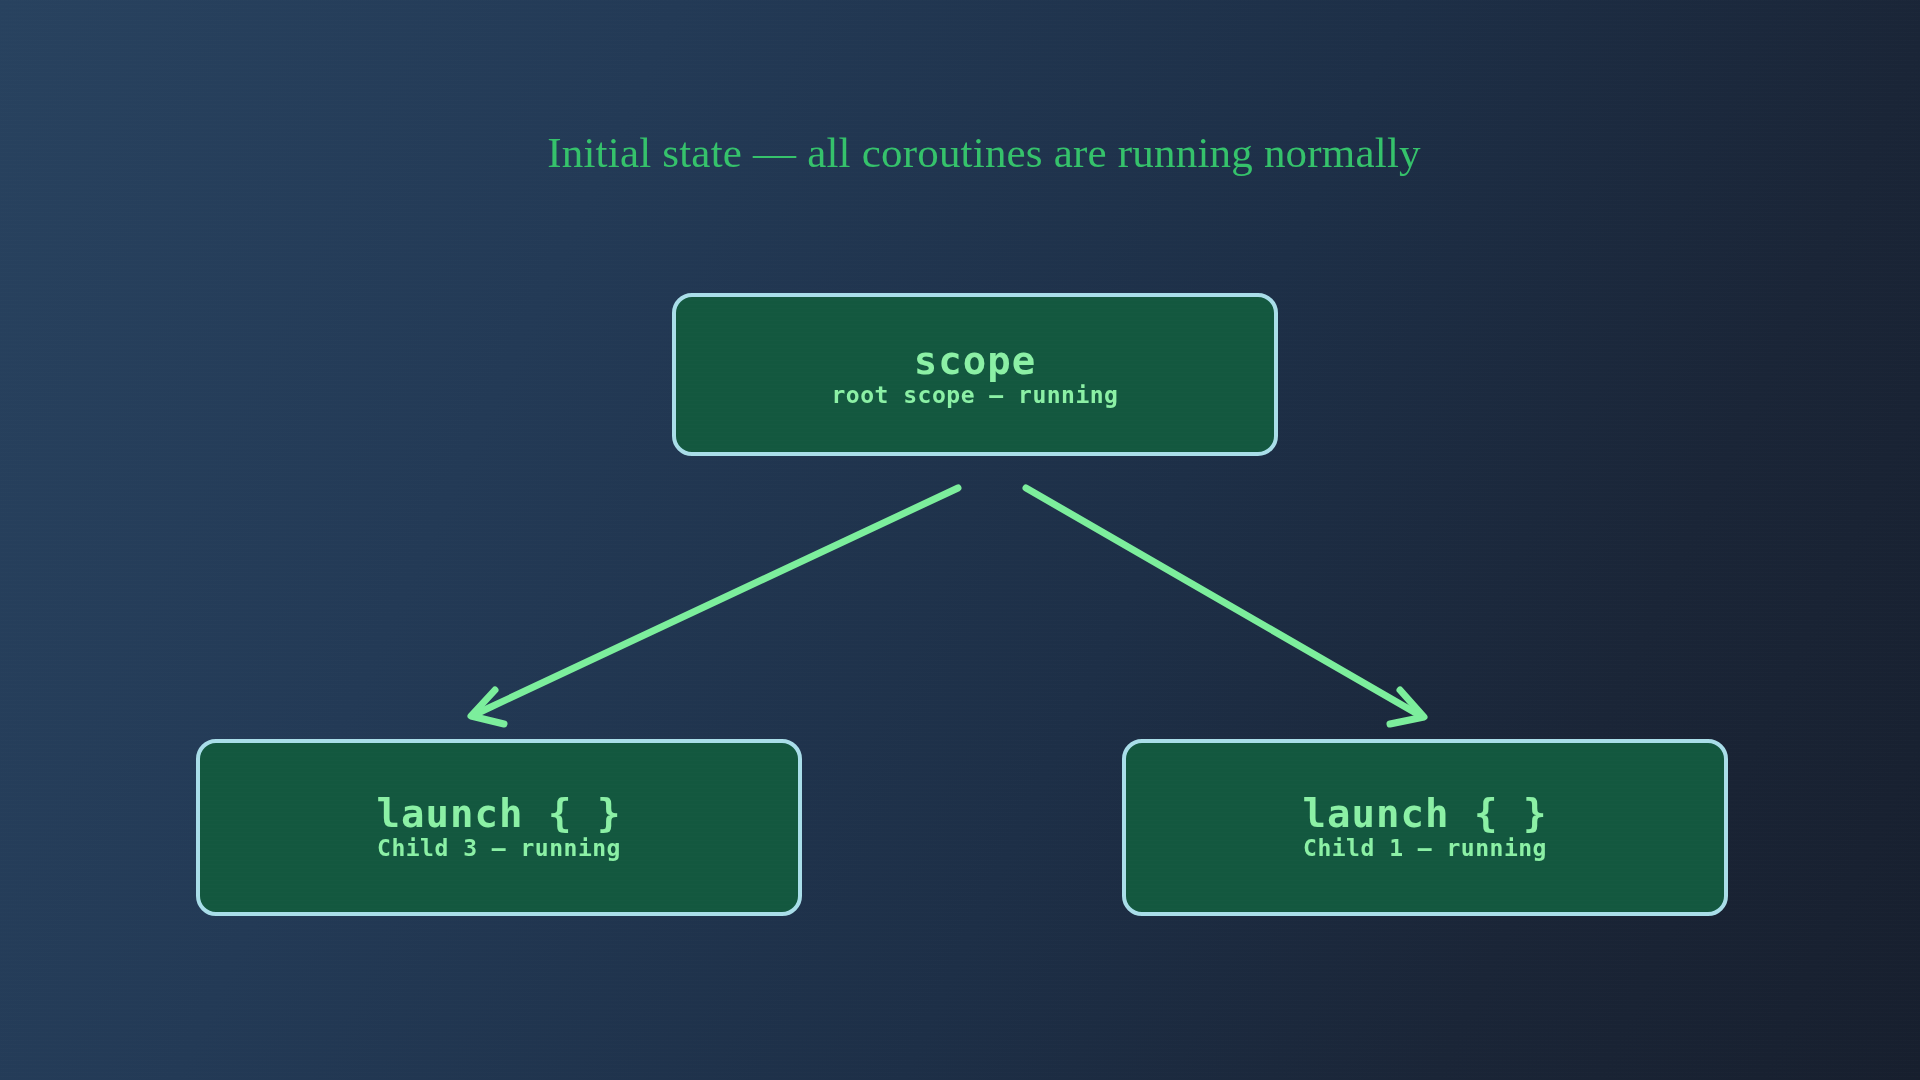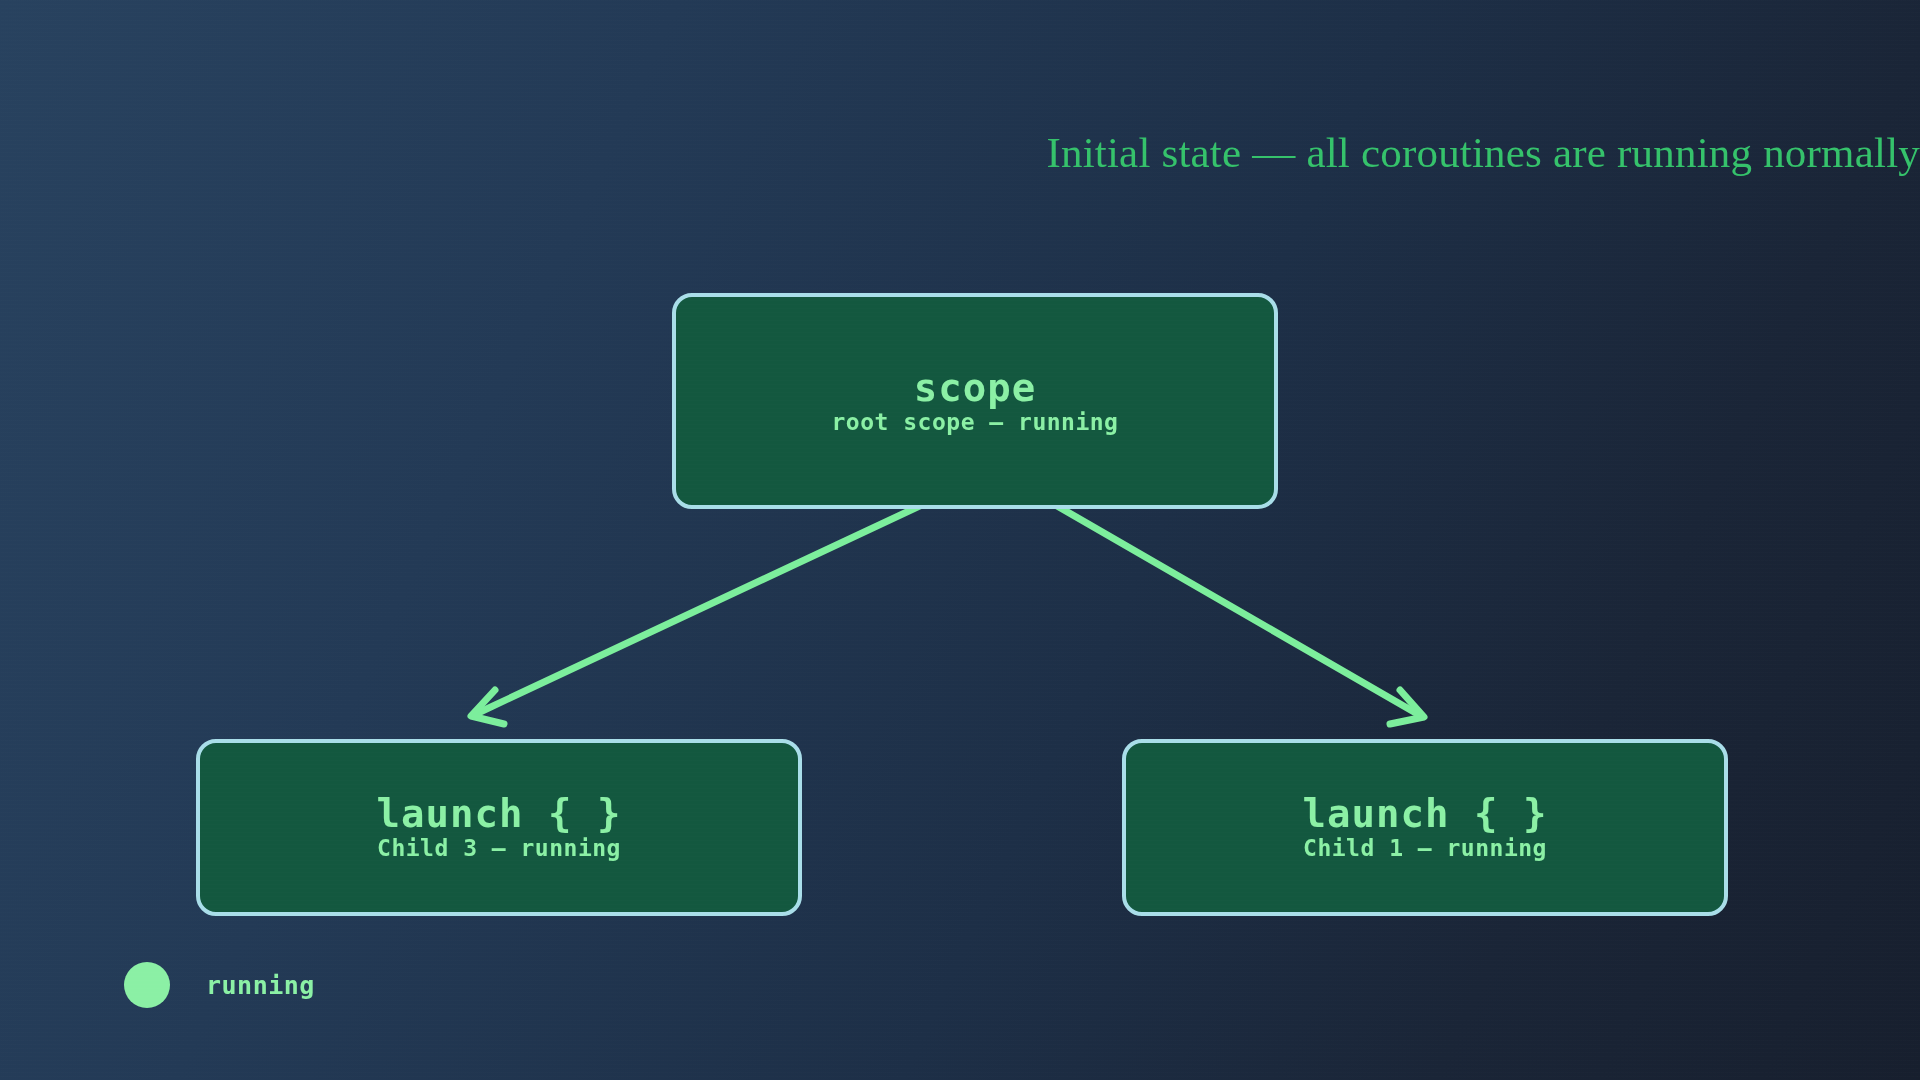--- a/index.html
+++ b/index.html
@@ -32,21 +32,21 @@
       rgba(0,0,0,0.0) 4px
     );
     opacity: 0.7;
   }
 
   #title {
     position: absolute;
     left: 0;
     right: 0;
     top: 128px;
-    text-align: right;
+    text-align: center;
     font-family: "Liberation Serif", "DejaVu Serif", serif;
     font-size: 43px;
     letter-spacing: 0.2px;
     color: #35c26b;
     white-space: nowrap;
     padding-left: 48px;
   }
 
   .node {
     position: absolute;
@@ -70,21 +70,21 @@
   .node .node-sub {
     font-family: "DejaVu Sans Mono", "Liberation Mono", monospace;
     font-weight: bold;
     font-size: 23px;
     color: #8bf0a5;
     letter-spacing: 0.5px;
     margin-top: 0;
     line-height: 1.1;
   }
 
-  #node-scope   { left: 672px;  top: 293px; width: 606px; height: 216px; }
+  #node-scope   { left: 672px;  top: 293px; width: 606px; height: 163px; }
   #node-child1  { left: 196px;  top: 739px; width: 606px; height: 177px; }
   #node-child2  { left: 1122px; top: 739px; width: 606px; height: 177px; }
 
   #edges {
     position: absolute;
     left: 0; top: 0;
     width: 1920px;
     height: 1080px;
     pointer-events: none;
   }
@@ -141,18 +141,14 @@
   <div class="node" id="node-child1">
     <div class="node-title">launch { }</div>
     <div class="node-sub">Child 3 — running</div>
   </div>
 
   <div class="node" id="node-child2">
     <div class="node-title">launch { }</div>
     <div class="node-sub">Child 1 — running</div>
   </div>
 
-  <div id="legend">
-    <div class="swatch"></div>
-    <div class="legend-label">running</div>
-  </div>
 
 </div>
 
 </body></html>

